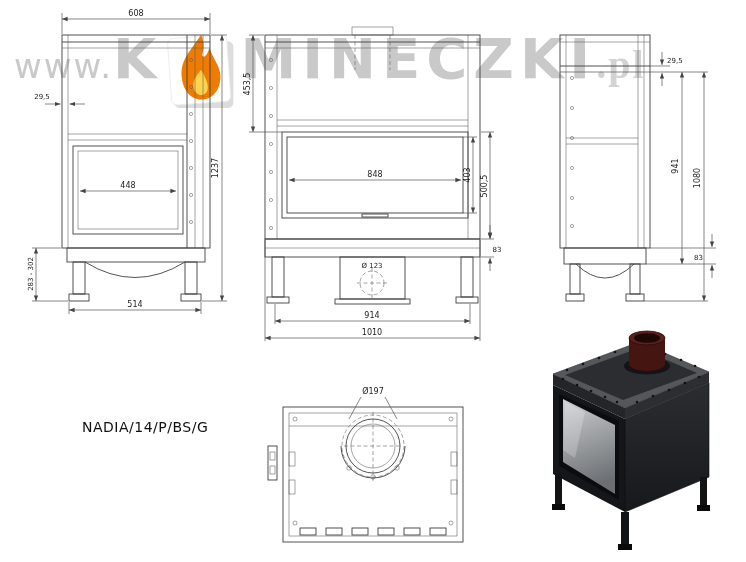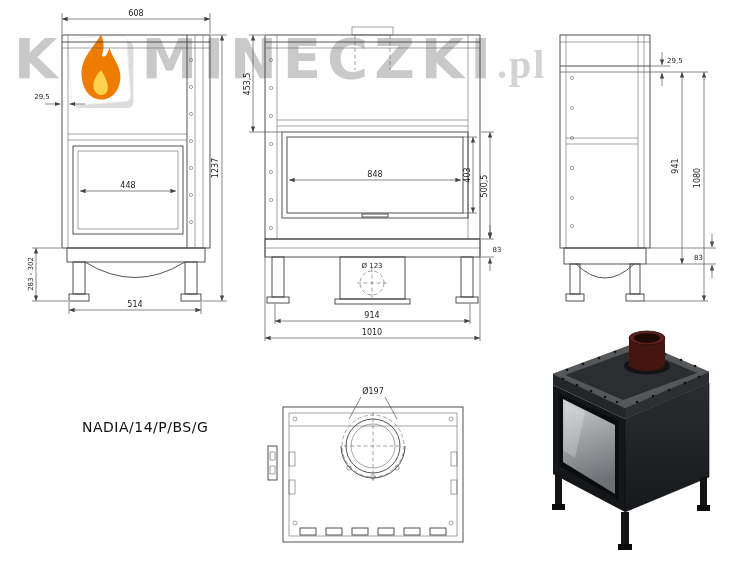--- a/index.html
+++ b/index.html
@@ -30,20 +30,21 @@
 
   <svg width="0" height="0" style="position:absolute" aria-hidden="true">
     <defs>
       <marker id="arr" viewBox="0 0 10 10" refX="10" refY="5" markerWidth="8" markerHeight="8" orient="auto-start-reverse">
         <path d="M0,1.2 L10,5 L0,8.8 Z" fill="#444"></path>
       </marker>
     </defs>
   </svg>
 
   <div class="watermark">
+    <span class="wm-www">www.</span>
     <span class="wm-big">K</span>
     <span class="wm-flame">
       <svg viewBox="0 0 80 92" width="74" height="88">
         <rect x="11" y="15" width="64" height="72" rx="6" fill="#dcdcdc"></rect>
         <rect x="6" y="10" width="64" height="72" rx="6" transform="rotate(-4 38 46)" fill="#ffffff" stroke="#ececec"></rect>
         <path d="M40,8 C30,24 18,34 19,52 C20,68 29,78 40,78 C52,78 61,68 61,53
                  C61,42 53,34 49,22 C47,30 43,34 41,30 C44,22 43,14 40,8 Z" fill="#ef7c00"></path>
         <path d="M40,46 C34,53 31,58 32,65 C33,72 40,75 44,72 C49,69 48,61 44,53
                  C43,50 41,48 40,46 Z" fill="#ffd34d"></path>
       </svg>

